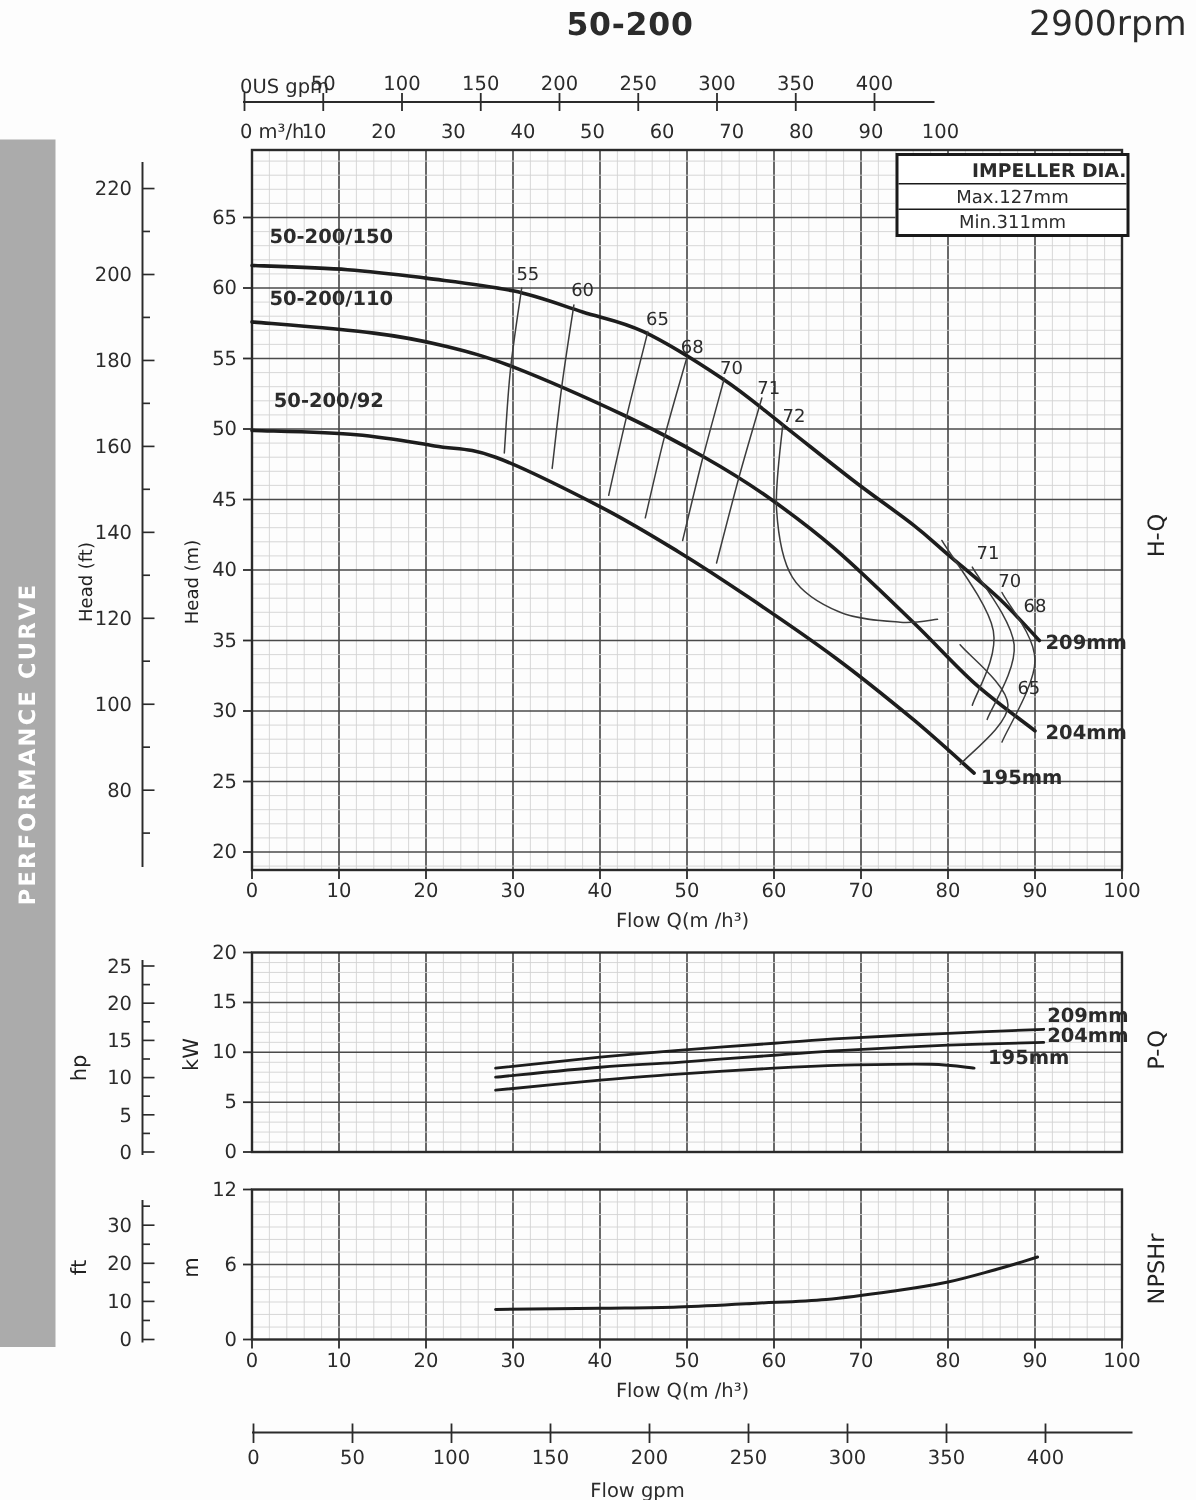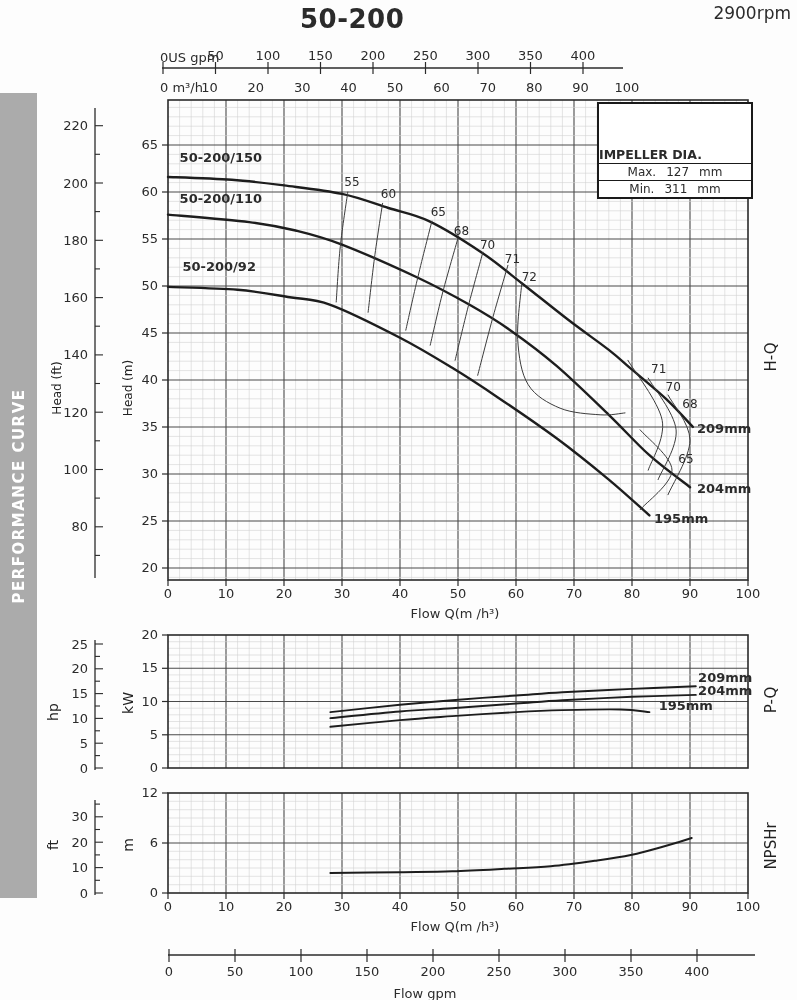--- a/index.html
+++ b/index.html
@@ -1,31 +1,31 @@
 <!DOCTYPE html>
 <html><head>
 <meta charset="utf-8">
 <style>
   html,body{margin:0;padding:0;}
   body{width:797px;height:1000px;overflow:hidden;background:#fdfdfd;
        font-family:"DejaVu Sans",sans-serif;color:#2b2b2b;}
   .page{position:relative;width:797px;height:1000px;background:#fdfdfd;}
   #chart-svg{position:absolute;left:0;top:0;}
   svg text{font-family:"DejaVu Sans",sans-serif;}
-  .title{position:absolute;left:300px;top:4px;width:240px;text-align:left;
-         font-size:26px;font-weight:bold;letter-spacing:.5px;}
-  .rpm{position:absolute;right:6px;top:3px;font-size:17px;}
+  .title{position:absolute;left:300px;top:4px;width:240px;text-align:center;
+         font-size:21px;font-weight:bold;letter-spacing:.5px;}
+  .rpm{position:absolute;right:6px;top:3px;font-size:23px;}
   .sidebar{position:absolute;left:0;top:93px;width:37px;height:805px;
            display:flex;align-items:center;justify-content:center;}
   .sidebar-text{transform:rotate(-90deg);white-space:nowrap;color:#fff;
                 font-weight:bold;font-size:15px;letter-spacing:1.5px;}
   .impeller-box{position:absolute;left:597px;top:102px;width:152px;
                 border:2px solid #1a1a1a;background:#fff;z-index:5;}
-  .imp-header{text-align:left;font-size:12.5px;font-weight:600;padding:2px 0 1px;margin-top:41px;}
-  .imp-row{display:flex;justify-content:center;gap:10px;border-top:1.5px solid #1a1a1a;
+  .imp-header{text-align:right;font-size:12.5px;font-weight:600;padding:2px 0 1px;}
+  .imp-row{display:flex;justify-content:center;gap:0;border-top:1.5px solid #1a1a1a;
            padding:1px 0;font-size:12px;}
   .vlabel{position:absolute;transform:translate(-50%,-50%) rotate(-90deg);
           white-space:nowrap;font-size:12px;color:#222;}
   .lbl-head-ft{left:57px;top:388px}
   .lbl-head-m{left:128px;top:388px}
   .lbl-hp{left:53px;top:712px;font-size:14px}
   .lbl-kw{left:128px;top:703px;font-size:14px}
   .lbl-ft{left:53px;top:845px;font-size:14px}
   .lbl-m{left:128px;top:845px;font-size:14px}
   .lbl-hq{left:771px;top:357px;font-size:15px}

